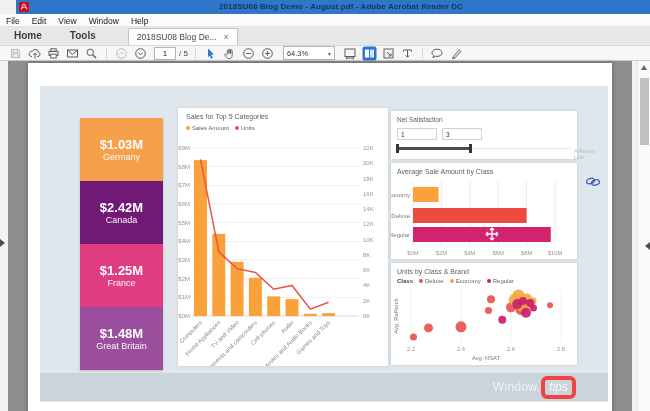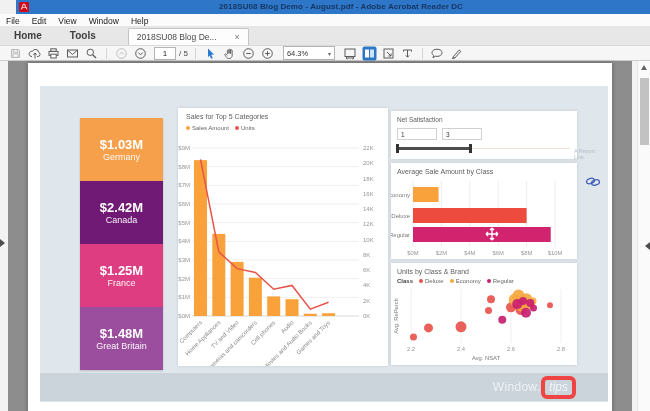--- a/index.html
+++ b/index.html
@@ -7,21 +7,21 @@
   .abs{position:absolute;}
 
   
   .titlebar{left:16px;top:0;width:650px;height:14px;background:#2e76c8;color:#17355f;font-size:8px;display:flex;align-items:center;}
   .titlebar .ttl{position:absolute;left:0;right:0;text-align:center;top:2px;font-weight:bold;letter-spacing:.1px;}
   .adobe-ic{position:absolute;left:3px;top:2px;width:10px;height:10px;background:#cf0c1b;border-radius:1px;display:flex;align-items:center;justify-content:center;}
   .menubar{left:0;top:14px;width:650px;height:12px;background:#fbfbfb;border-bottom:1px solid #e4e4e4;display:flex;align-items:flex-end;font-size:8.5px;color:#1b1b1b;}
   .menubar span{padding:0 6px;cursor:default;}
   .tabbar{left:0;top:27px;width:650px;height:18px;background:#e7e7e7;display:flex;align-items:flex-end;font-size:10px;color:#3d3d3d;}
   .tabbar .toptab{font-weight:bold;padding:0 14px 4px 14px;}
-  .doctab{height:16px;margin-left:18px;background:#fdfdfd;border:1px solid #c3c3c3;border-bottom:none;border-radius:2px 2px 0 0;display:flex;align-items:center;gap:18px;padding:0 8px;font-size:8.5px;color:#4a4a4a;}
+  .doctab{height:16px;margin-left:18px;background:#fdfdfd;border:1px solid #c3c3c3;border-bottom:none;border-radius:2px 2px 0 0;display:flex;align-items:center;gap:7px;padding:0 8px;font-size:8.5px;color:#4a4a4a;}
   .doctab .x{color:#777;font-size:9px;line-height:1;}
   .toolbar{left:0;top:45px;width:650px;height:16px;background:#f6f6f6;border-top:1px solid #d9d9d9;border-bottom:1px solid #cccccc;display:flex;align-items:center;padding-left:6px;box-sizing:border-box;}
   .tico{width:19px;height:14px;display:flex;align-items:center;justify-content:center;}
   .tico svg{display:block;}
   .dis{opacity:.38;}
   .sep{width:1px;height:11px;background:#d4d4d4;margin:0 5px;}
   .pagebox{width:20px;height:11px;background:#fff;border:1px solid #b5b5b5;font-size:8px;color:#222;display:flex;align-items:center;justify-content:center;margin:0 3px 0 4px;}
   .pagetotal{font-size:8px;color:#444;margin-right:2px;}
   .zoombox{width:44px;height:12px;background:#fff;border:1px solid #b5b5b5;font-size:7.5px;color:#333;display:flex;align-items:center;justify-content:space-between;padding:0 3px;margin:0 6px;}
   .zoombox .dd{font-size:6px;color:#666;}

